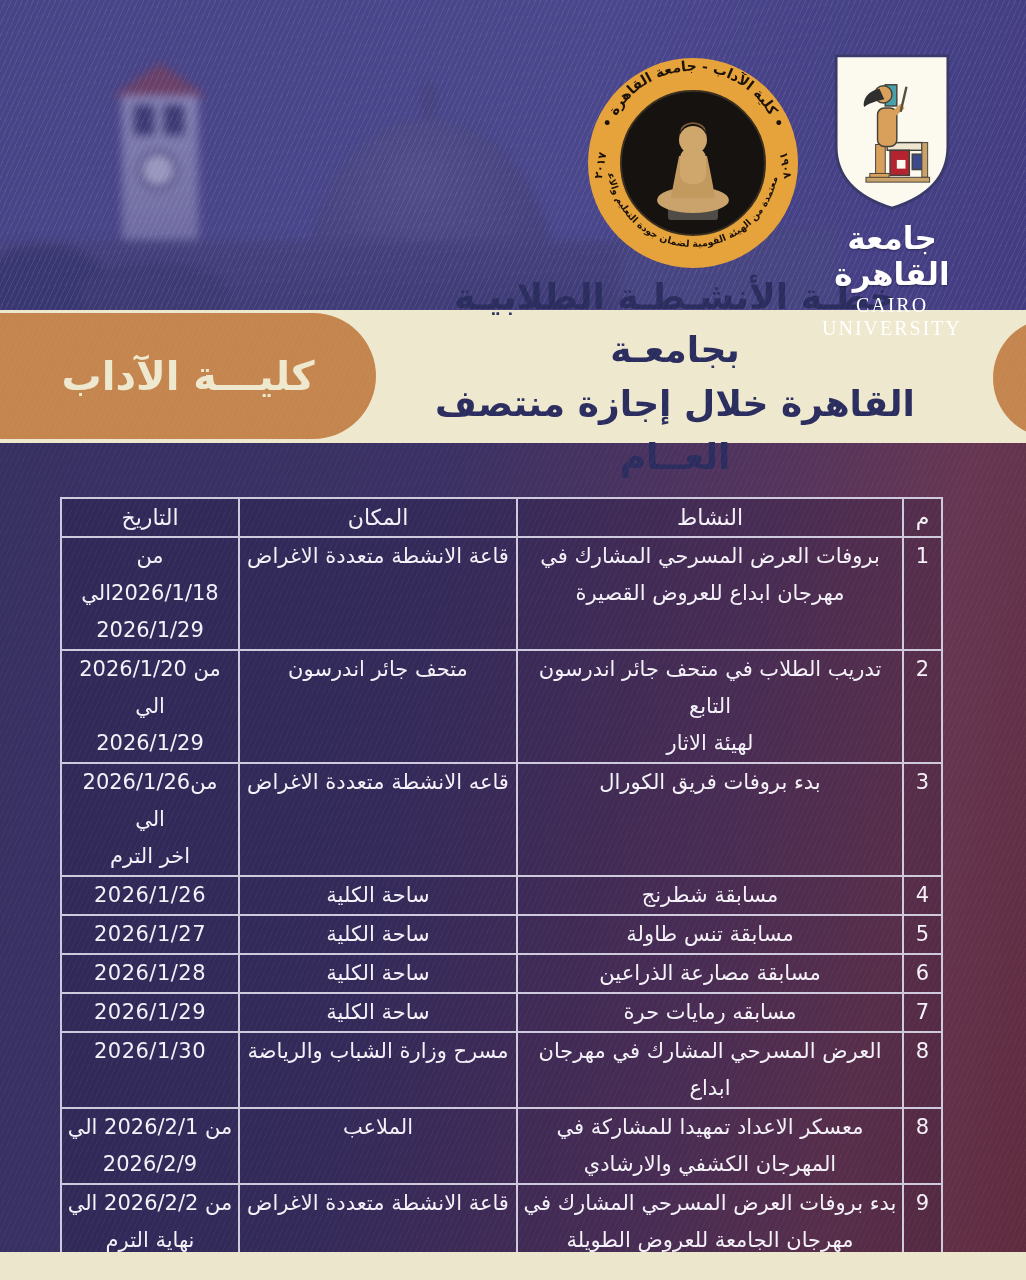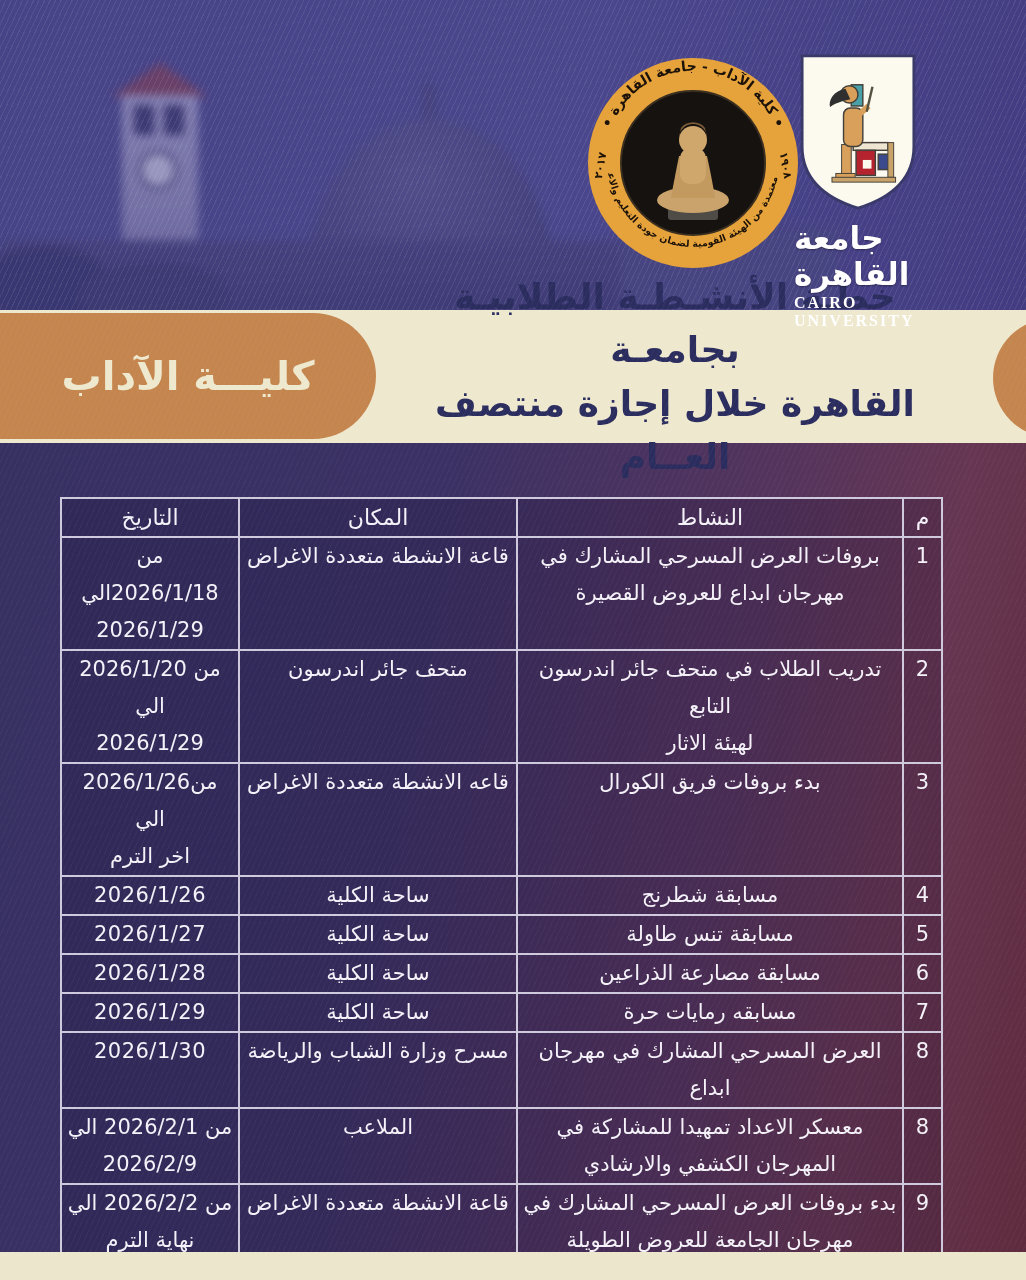--- a/index.html
+++ b/index.html
@@ -36,24 +36,24 @@
   .ph-dome-base{position:absolute; left:285px; top:255px; width:300px; height:60px; background:#514f88;}
   .ph-buildings{position:absolute; left:0; top:240px; width:780px; height:80px;
     background:linear-gradient(180deg,#49477e 0%,#413f74 100%);}
   .ph-building2{position:absolute; left:620px; top:225px; width:220px; height:90px; background:#4d4b84;}
   .ph-tree1{position:absolute; left:-20px; top:245px; width:130px; height:80px; border-radius:50%; background:#3a396c;}
   .ph-tree2{position:absolute; left:80px; top:262px; width:150px; height:70px; border-radius:50%; background:#3e3c70;}
   .ph-tint{position:absolute; inset:0; background:rgba(58,52,125,0.28);}
   .photo-stripes{position:absolute; inset:0;
     background:repeating-linear-gradient(115deg, rgba(255,255,255,0.05) 0 1px, transparent 1px 5px);}
   
-  .uni-logo{position:absolute; top:52px; right:64px; width:168px; text-align:left; z-index:6; direction:ltr;}
+  .uni-logo{position:absolute; top:52px; right:50px; width:168px; text-align:center; z-index:6; direction:ltr;}
   .uni-name-ar{color:#ffffff; font-size:31px; font-weight:bold; margin-top:4px; letter-spacing:1px;
     text-shadow:0 1px 2px rgba(0,0,0,0.35); direction:rtl;}
-  .uni-name-en{color:#ffffff; font-family:"Liberation Serif", serif; font-size:16px; font-weight:bold;
+  .uni-name-en{color:#ffffff; font-family:"Liberation Serif", serif; font-size:20px; font-weight:normal;
     letter-spacing:2px; margin-top:2px;}
   
   .seal{position:absolute; left:586px; top:56px; width:214px; height:214px; z-index:6;}
   
   .banner{position:absolute; left:0; top:310px; width:1026px; height:133px; z-index:4;}
   .banner-cream{position:absolute; inset:0; background:#eee8ce;}
   .banner-title{position:absolute; left:385px; top:0; width:580px; height:100%;
     display:flex; flex-direction:column; justify-content:center; align-items:center;
     color:#2b2d5f; font-size:36px; font-weight:bold; line-height:1.48; text-align:center;}
   .banner-tan{position:absolute; left:0; top:3px; width:376px; height:126px; background:#c5854e;

